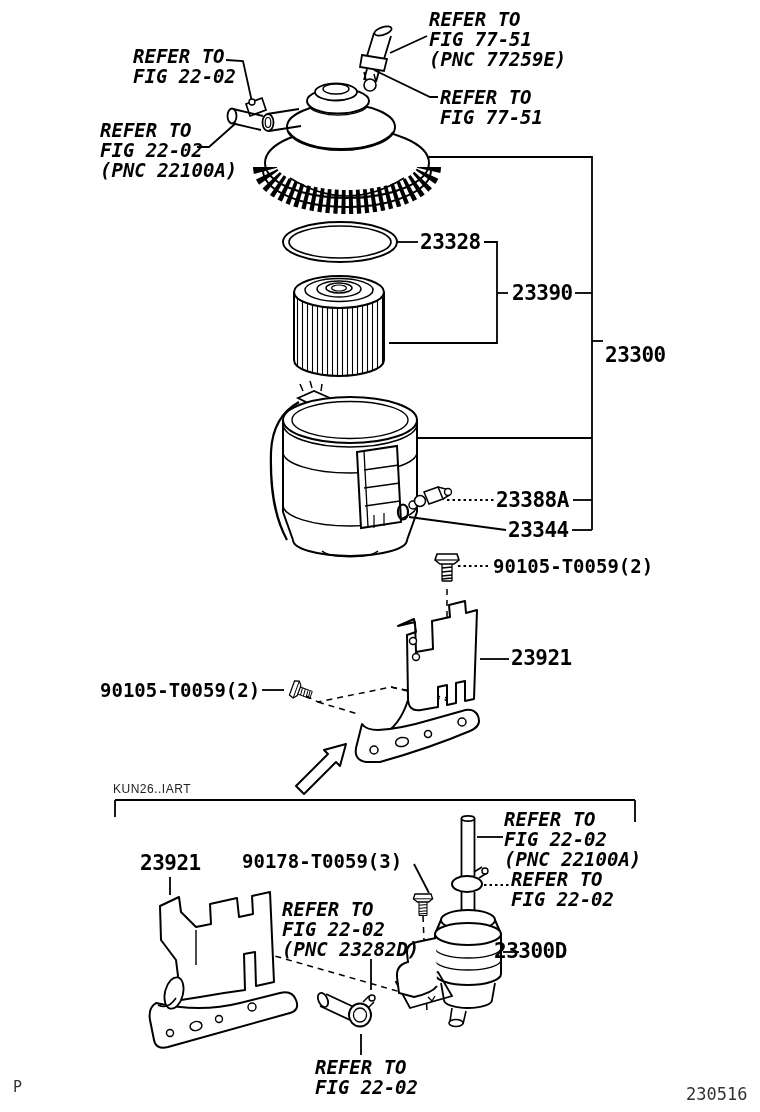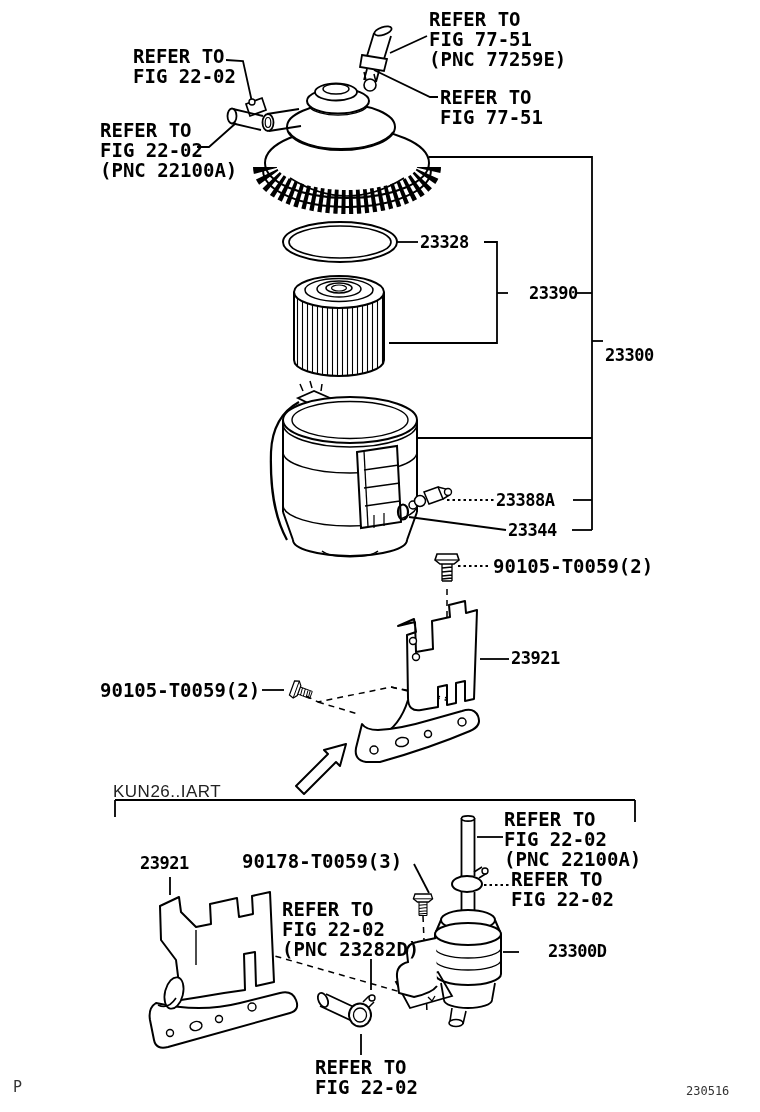--- a/index.html
+++ b/index.html
@@ -1,25 +1,25 @@
 <!DOCTYPE html>
 <html><head>
 <meta charset="utf-8">
 <style>
   html,body{margin:0;padding:0;background:#fff;}
   #stage{position:relative;width:760px;height:1112px;background:#ffffff;overflow:hidden;
          font-family:"DejaVu Sans Mono",monospace;}
   #art{position:absolute;left:0;top:0;z-index:1;}
   .lbl{position:absolute;z-index:2;font-family:"DejaVu Sans Mono",monospace;font-weight:bold;
        font-size:19px;line-height:20px;color:#000;white-space:nowrap;}
-  .lbl span{display:block;}
-  .num{font-size:17px;letter-spacing:-0.5px;line-height:22px;}
-  .small{font-family:"Liberation Sans",sans-serif;font-weight:400;font-size:17px;color:#222;
+  .lbl span{display:block;font-style:italic;}
+  .num{font-size:21px;letter-spacing:-0.5px;line-height:22px;}
+  .small{font-family:"Liberation Sans",sans-serif;font-weight:400;font-size:12px;color:#222;
          letter-spacing:0.5px;}
-  .footer{font-family:"DejaVu Sans Mono",monospace;font-weight:400;font-size:12px;color:#333;}
+  .footer{font-family:"DejaVu Sans Mono",monospace;font-weight:400;font-size:17px;color:#333;}
 </style>
 </head>
 <body>
 
 <div id="stage">
 
 <svg id="art" width="760" height="1112" viewBox="0 0 760 1112">
   <defs>
     <pattern id="vh" width="5" height="8" patternUnits="userSpaceOnUse">
       <path d="M2.5,0 V8" stroke="#000" stroke-width="1.1"></path>
@@ -228,21 +228,21 @@
     <span>FIG 22-02</span>
     <span>(PNC 22100A)</span>
   </div>
 
   <div class="lbl" style="left:440px;top:87px;">
     <span>REFER TO</span>
     <span>FIG 77-51</span>
   </div>
 
   <div class="lbl num" style="left:420px;top:231px;">23328</div>
-  <div class="lbl num" style="left:529px;top:282px;text-align:right;">23390</div>
+  <div class="lbl num" style="left:512px;top:282px;text-align:right;">23390</div>
   <div class="lbl num" style="left:605px;top:344px;">23300</div>
   <div class="lbl num" style="left:496px;top:489px;text-align:right;">23388A</div>
   <div class="lbl num" style="left:508px;top:519px;">23344</div>
   <div class="lbl" style="left:493px;top:556px;">90105-T0059(2)</div>
   <div class="lbl num" style="left:511px;top:647px;">23921</div>
   <div class="lbl" style="left:100px;top:680px;">90105-T0059(2)</div>
 
   <div class="small" style="position:absolute;left:113px;top:782px;z-index:2;">KUN26..IART</div>
 
   <div class="lbl num" style="left:140px;top:852px;">23921</div>
@@ -258,21 +258,21 @@
     <span>REFER TO</span>
     <span>FIG 22-02</span>
   </div>
 
   <div class="lbl" style="left:282px;top:899px;">
     <span>REFER TO</span>
     <span>FIG 22-02</span>
     <span>(PNC 23282D)</span>
   </div>
 
-  <div class="lbl num" style="left:548px;top:940px;">23300D</div>
+  <div class="lbl num" style="left:494px;top:940px;">23300D</div>
 
   <div class="lbl" style="left:315px;top:1057px;">
     <span>REFER TO</span>
     <span>FIG 22-02</span>
   </div>
 
   <div class="footer" style="position:absolute;left:13px;top:1078px;z-index:2;font-size:15px;">P</div>
   <div class="footer" style="position:absolute;left:686px;top:1084px;z-index:2;">230516</div>
 
 </div>

